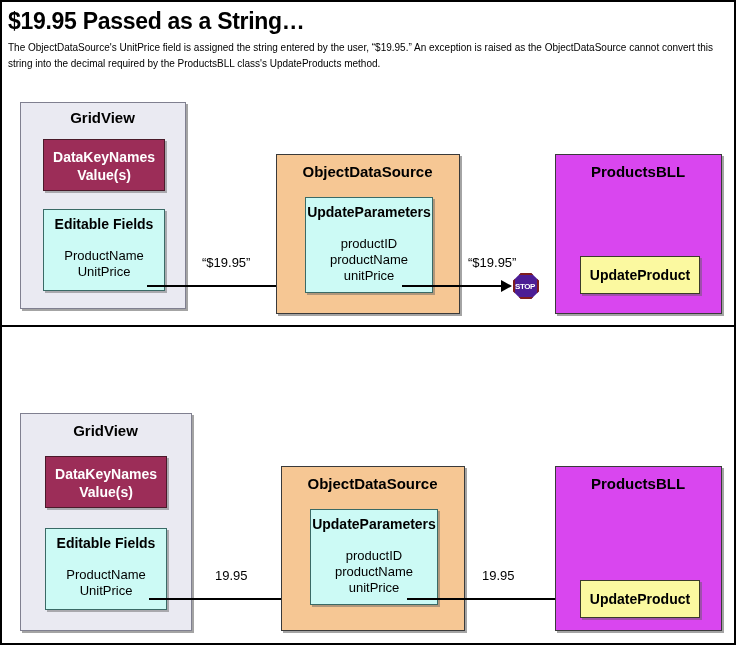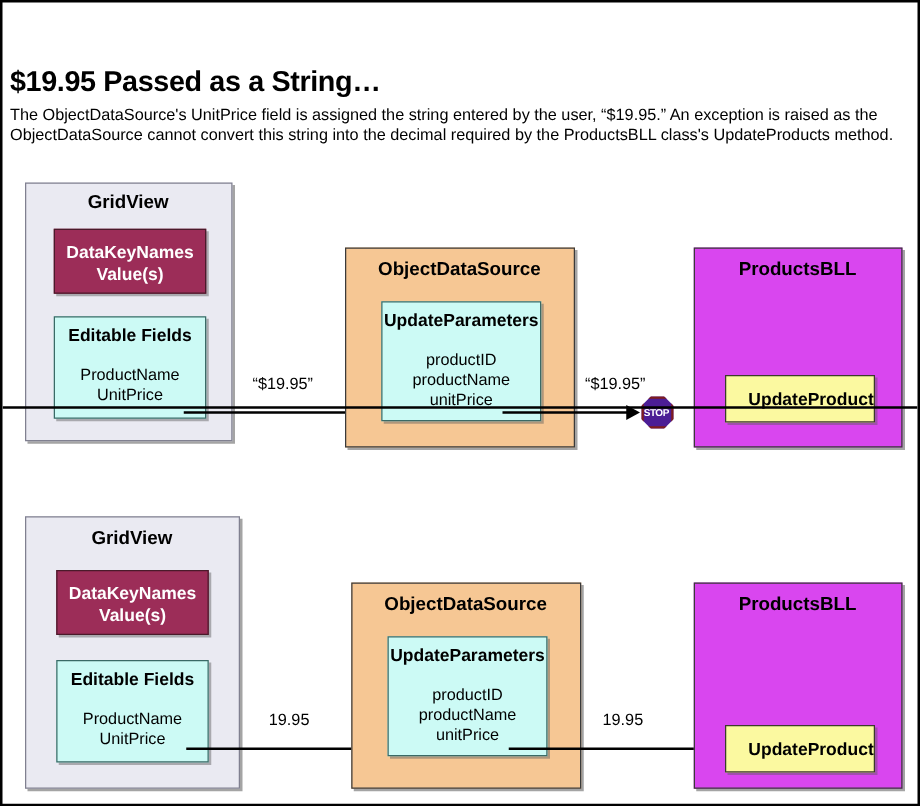--- a/index.html
+++ b/index.html
@@ -18,37 +18,37 @@
     border: 2px solid #000000;
     box-sizing: border-box;
     overflow: hidden;
   }
   .section {
     position: absolute;
     left: 0;
     width: 732px;
     box-sizing: border-box;
   }
-  #section-1 { top: 0; height: 323px; margin-top: 44px; }
+  #section-1 { top: 0; height: 323px; }
   #section-2 { top: 323px; height: 318px; border-top: 2px solid #000000; }
 
   .sec-title {
     position: absolute;
     left: 6px;
     font-size: 23px;
     font-weight: bold;
     color: #000000;
     letter-spacing: -0.3px;
     white-space: nowrap;
   }
   .sec-desc {
     position: absolute;
     left: 6px;
     width: 716px;
-    font-size: 13px;
+    font-size: 10px;
     line-height: 15.5px;
     color: #000000;
   }
 
   
   .box {
     position: absolute;
     box-sizing: border-box;
     box-shadow: 2px 2px 0 rgba(90,90,90,0.55);
   }
@@ -106,21 +106,21 @@
     color: #000000;
   }
   .yellowbox {
     position: absolute;
     background: #fbf9a0;
     border: 1px solid #3a3a2a;
     box-sizing: border-box;
     box-shadow: 2px 2px 0 rgba(90,90,90,0.45);
     display: flex;
     align-items: center;
-    justify-content: flex-end;
+    justify-content: center;
     font-weight: bold;
     font-size: 14px;
     color: #000000;
   }
 
   
   .hline {
     position: absolute;
     height: 0;
     border-top: 2px solid #000000;

